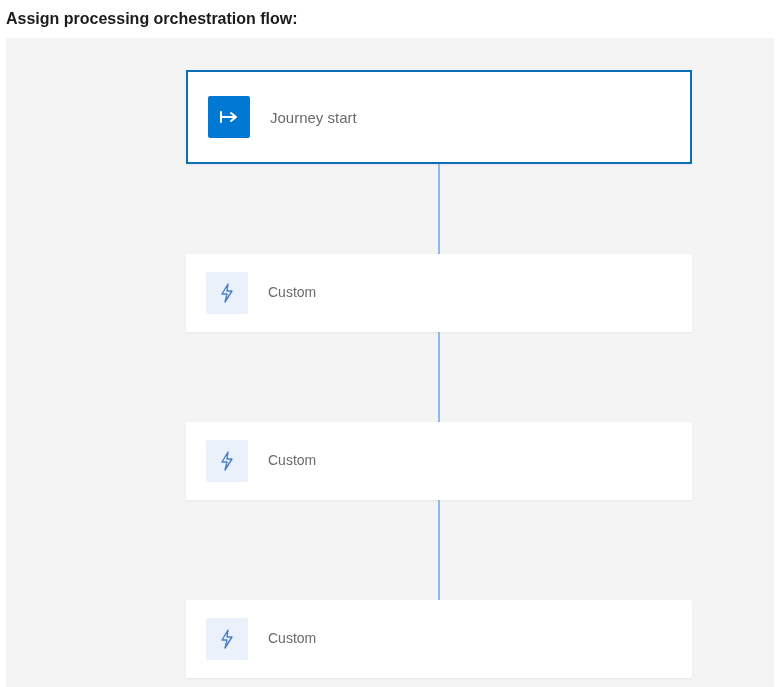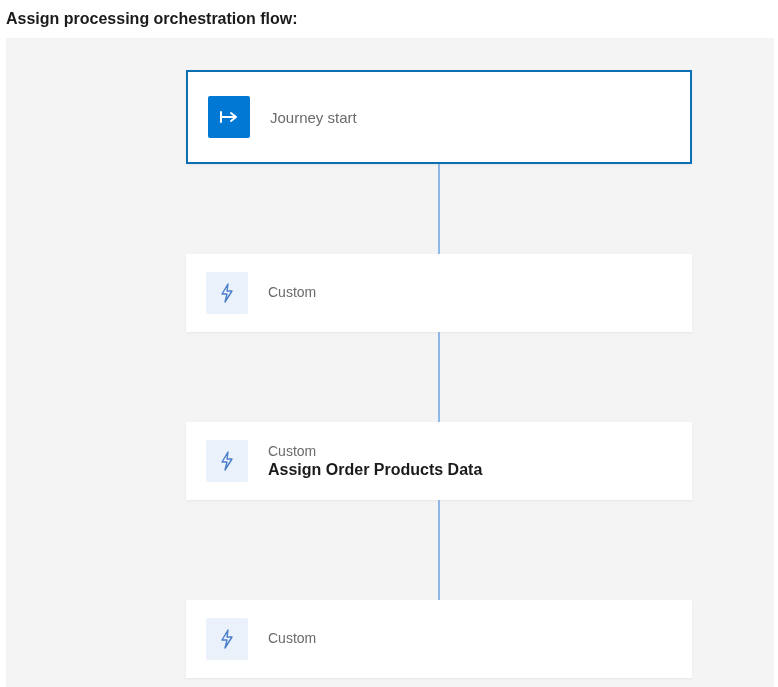--- a/index.html
+++ b/index.html
@@ -129,21 +129,20 @@
     <div class="connector h-90"></div>
 
     <div class="node">
       <div class="icon-box blue-light">
         <svg width="16" height="22" viewBox="0 0 16 22">
           <path d="M9 2 L3 12 L8 12 L6 20 L13 9 L8 9 Z" fill="none" stroke="#4a7fc9" stroke-width="1.4" stroke-linejoin="round"></path>
         </svg>
       </div>
       <div class="node-text">
         <div class="node-kind">Custom</div>
-        <div class="node-title">Assign Order Products Data</div>
       </div>
     </div>
 
     <div class="connector h-100"></div>
 
     <div class="node">
       <div class="icon-box blue-light">
         <svg width="16" height="22" viewBox="0 0 16 22">
           <path d="M9 2 L3 12 L8 12 L6 20 L13 9 L8 9 Z" fill="none" stroke="#4a7fc9" stroke-width="1.4" stroke-linejoin="round"></path>
         </svg>

